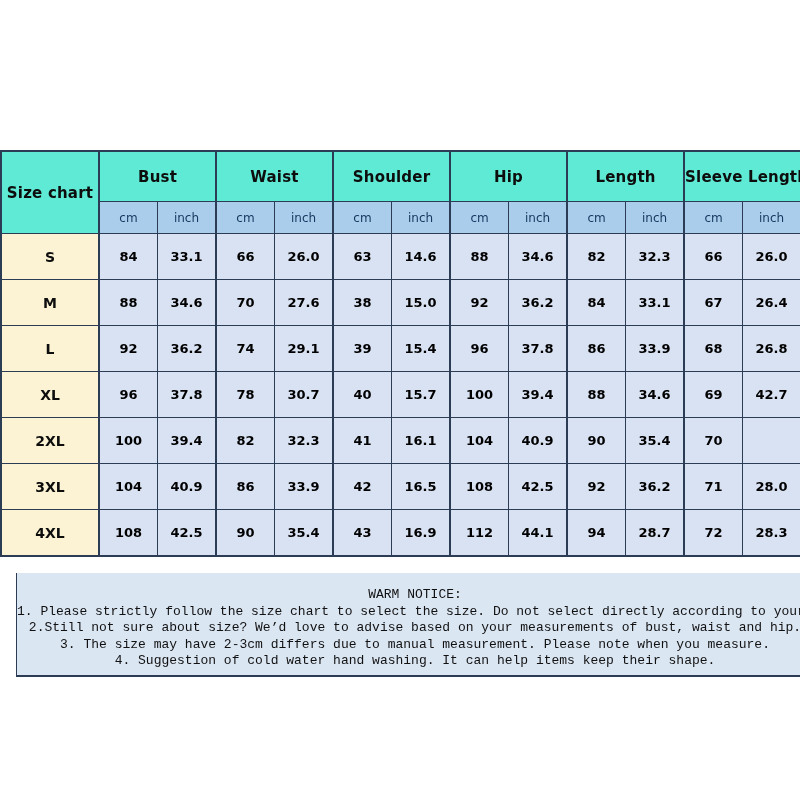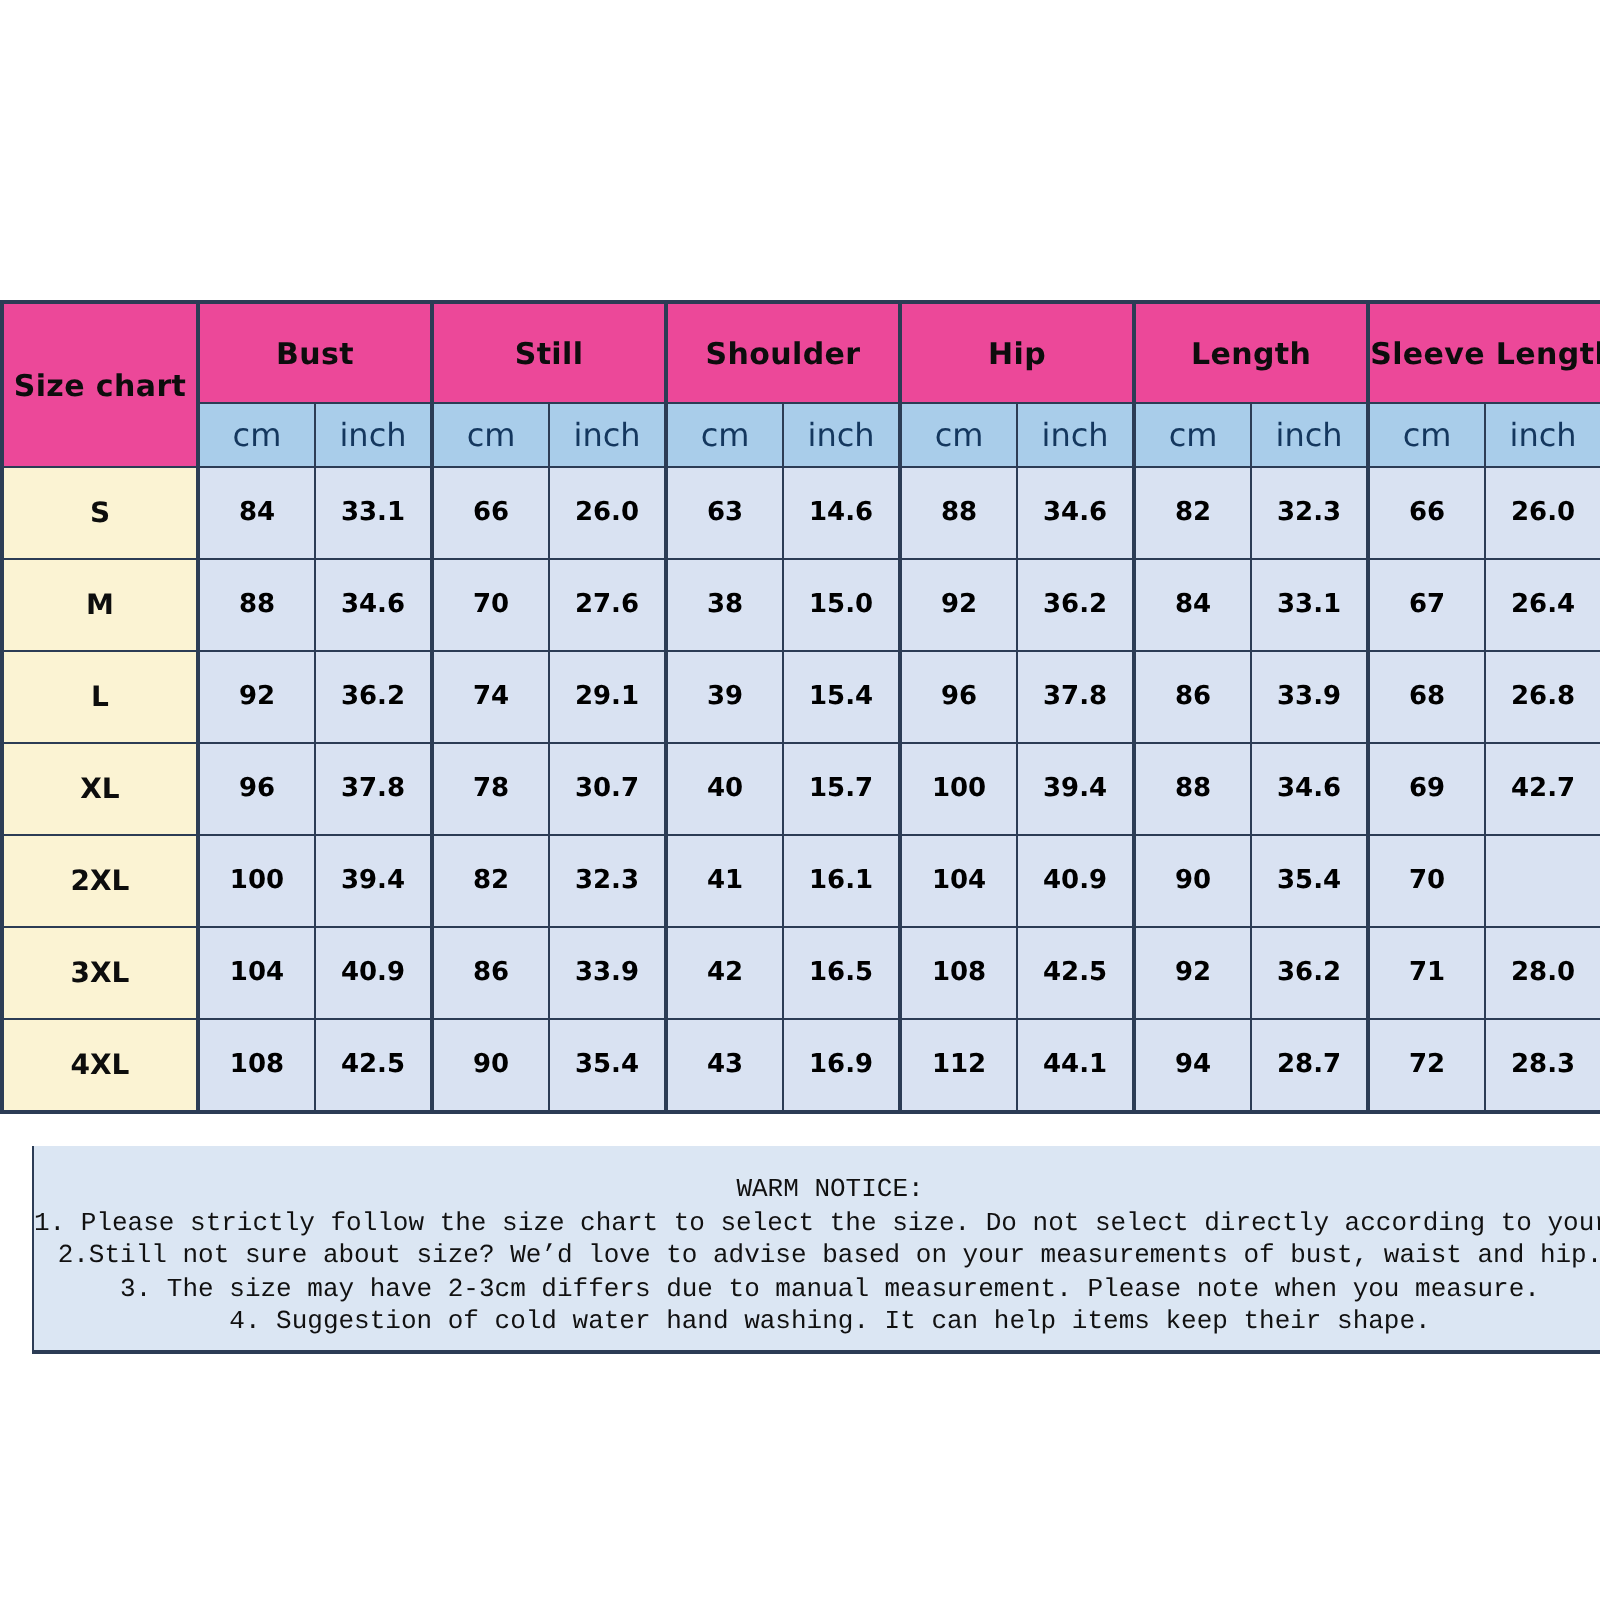--- a/index.html
+++ b/index.html
@@ -15,33 +15,33 @@
   }
   col.size-col{width:98px;}
   col.data-col{width:58.5px;}
   th,td{
     border:1px solid #2c3c55;
     text-align:center;vertical-align:middle;padding:0;
     overflow:hidden;white-space:nowrap;
   }
   .gs{border-left-width:2px;}
   tr.grp-row th{
-    height:49px;background:#ec4899;
+    height:49px;background:#5eead4;
     font-size:15px;font-weight:bold;color:#0d0d0d;
     letter-spacing:0.2px;
   }
   th.corner{
     background:#1377bd;color:#e7d04a;
     font-size:17px;font-weight:bold;
     border-right-width:2px;
     text-align:center;
   }
   tr.unit-row th{
     height:31px;background:#a9cdea;
-    color:#14375e;font-size:16px;font-weight:500;
+    color:#14375e;font-size:12px;font-weight:500;
   }
   tbody th.size{
     background:#fbf3d3;font-size:14px;font-weight:bold;color:#0d0d0d;
     border-right-width:2px;
   }
   tbody td{
     height:45px;background:#d9e2f2;
     font-size:13px;font-weight:bold;color:#000000;
   }
   .notice{
@@ -72,21 +72,21 @@
         <col class="data-col">
       <col class="data-col">
         <col class="data-col">
         <col class="data-col">
         <col class="data-col">
     </colgroup>
     <thead>
       <tr class="grp-row">
         <th class="corner" rowspan="2">Size chart</th>
         <th colspan="2" class="gs">Bust</th>
-        <th colspan="2" class="gs">Still</th>
+        <th colspan="2" class="gs">Waist</th>
         <th colspan="2" class="gs">Shoulder</th>
         <th colspan="2" class="gs">Hip</th>
         <th colspan="2" class="gs">Length</th>
         <th colspan="2" class="gs">Sleeve Length</th>
       </tr>
       <tr class="unit-row">
         <th class="gs">cm</th>
         <th>inch</th>
         <th class="gs">cm</th>
         <th>inch</th>

